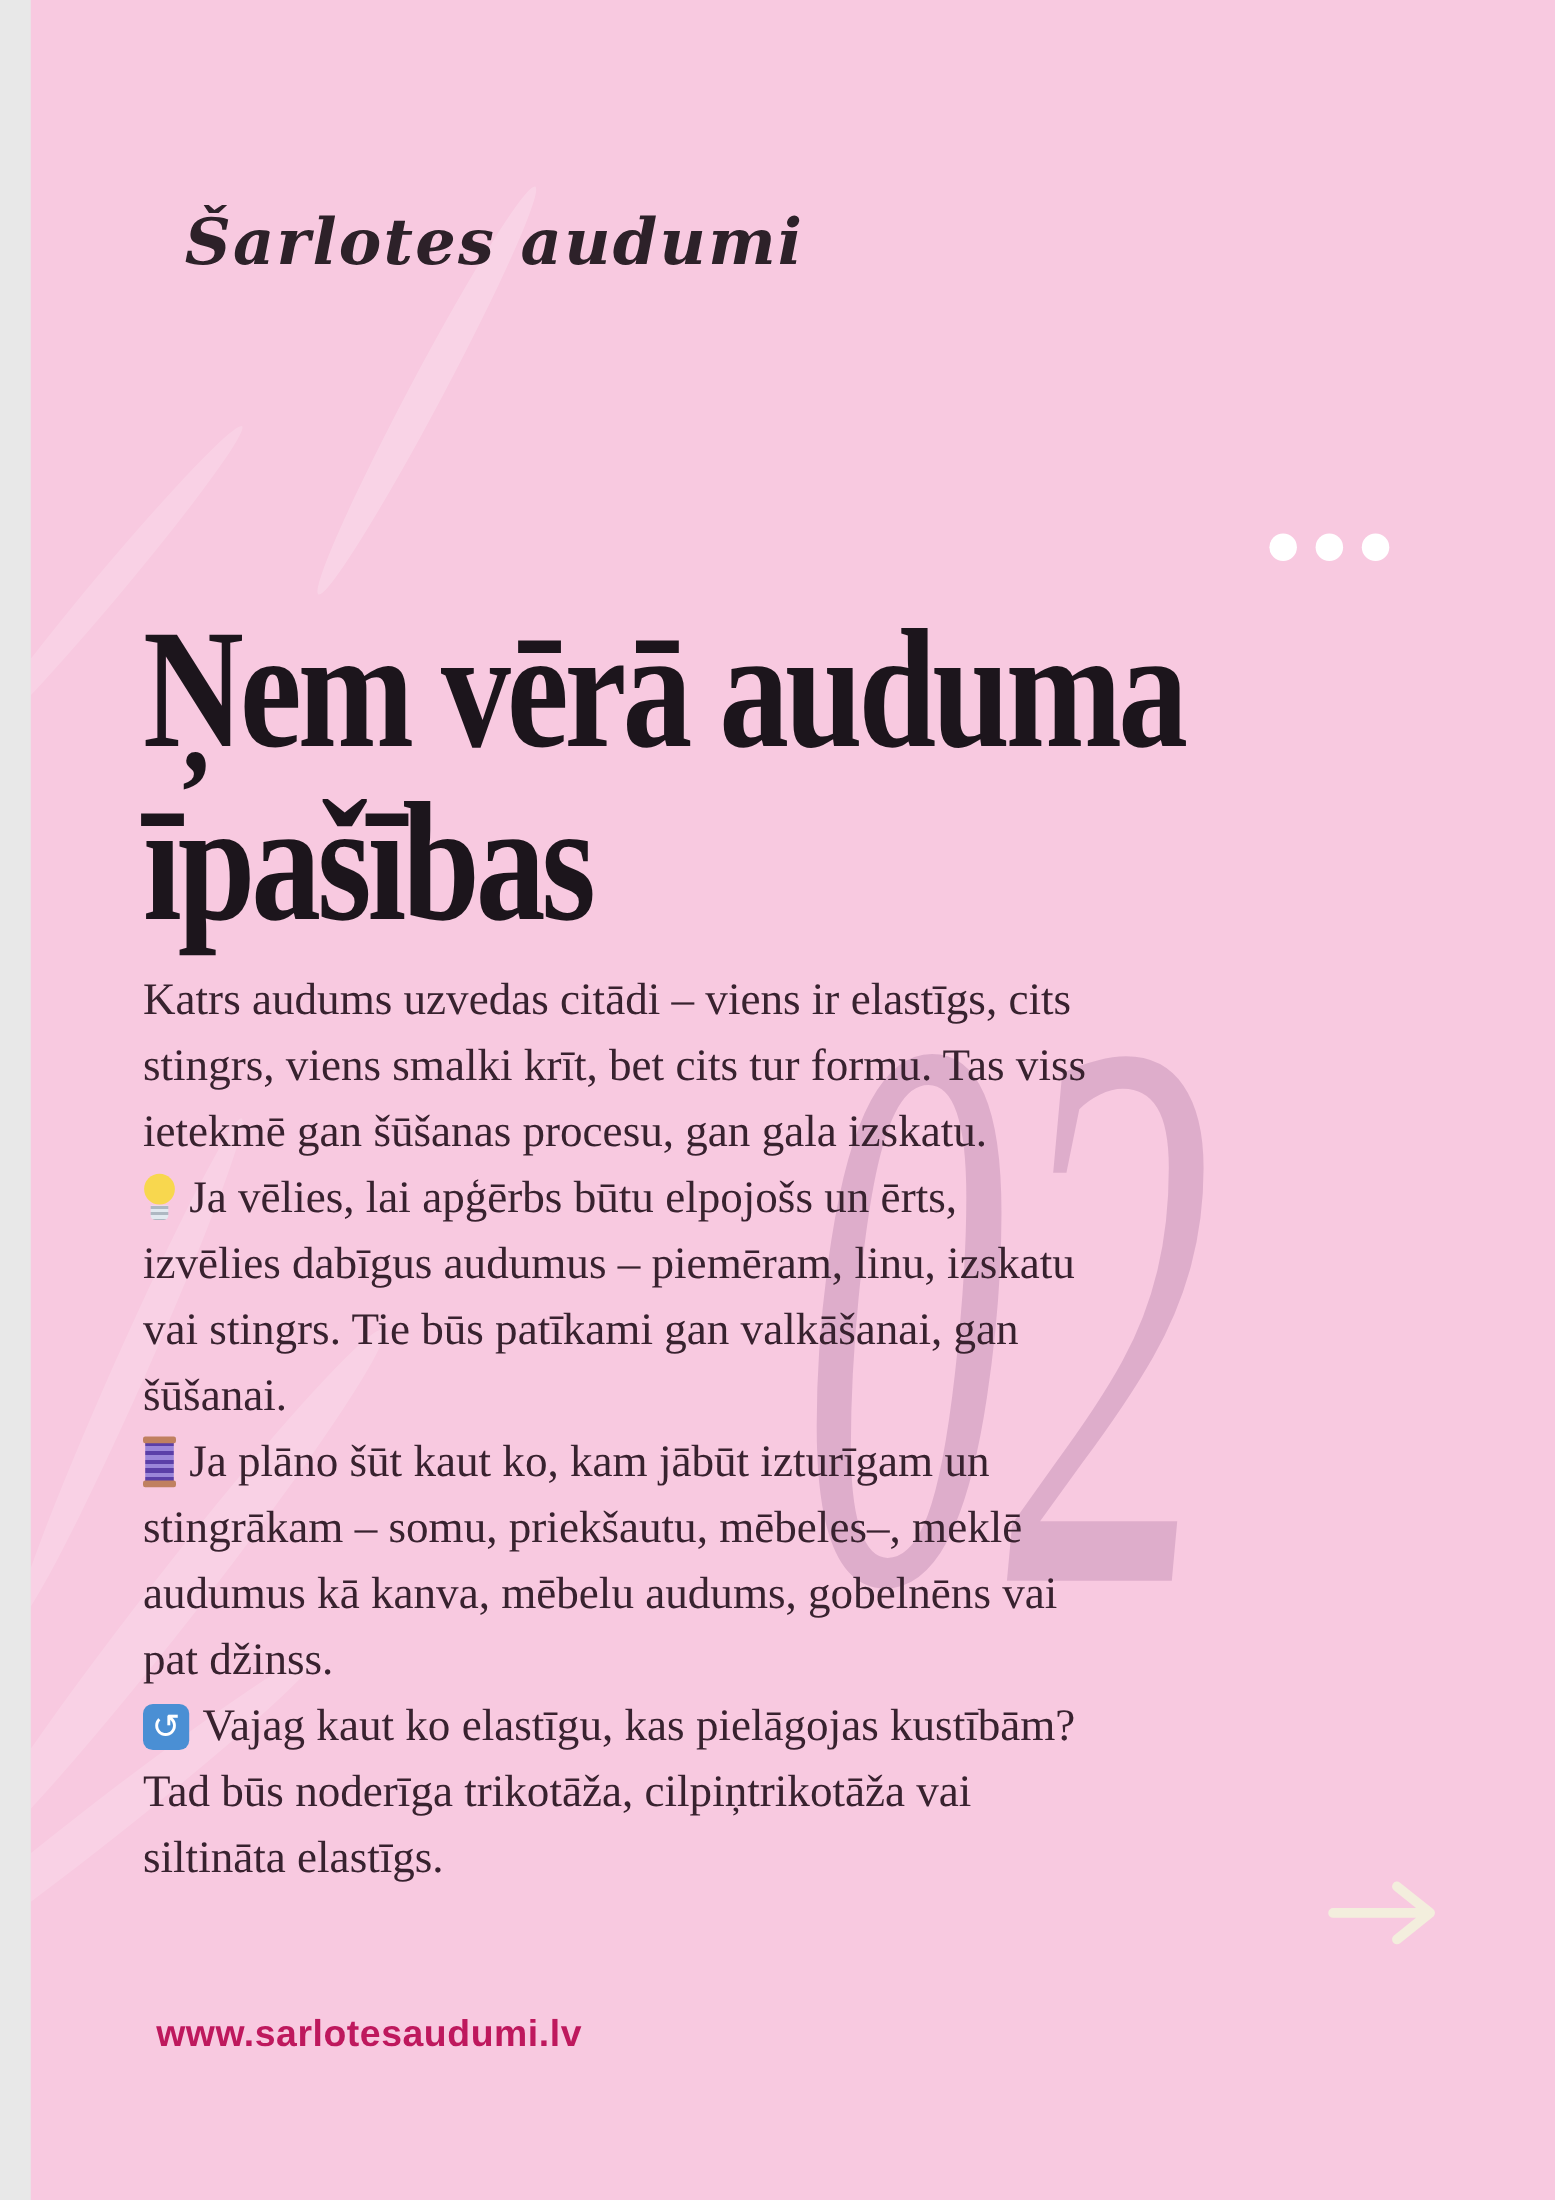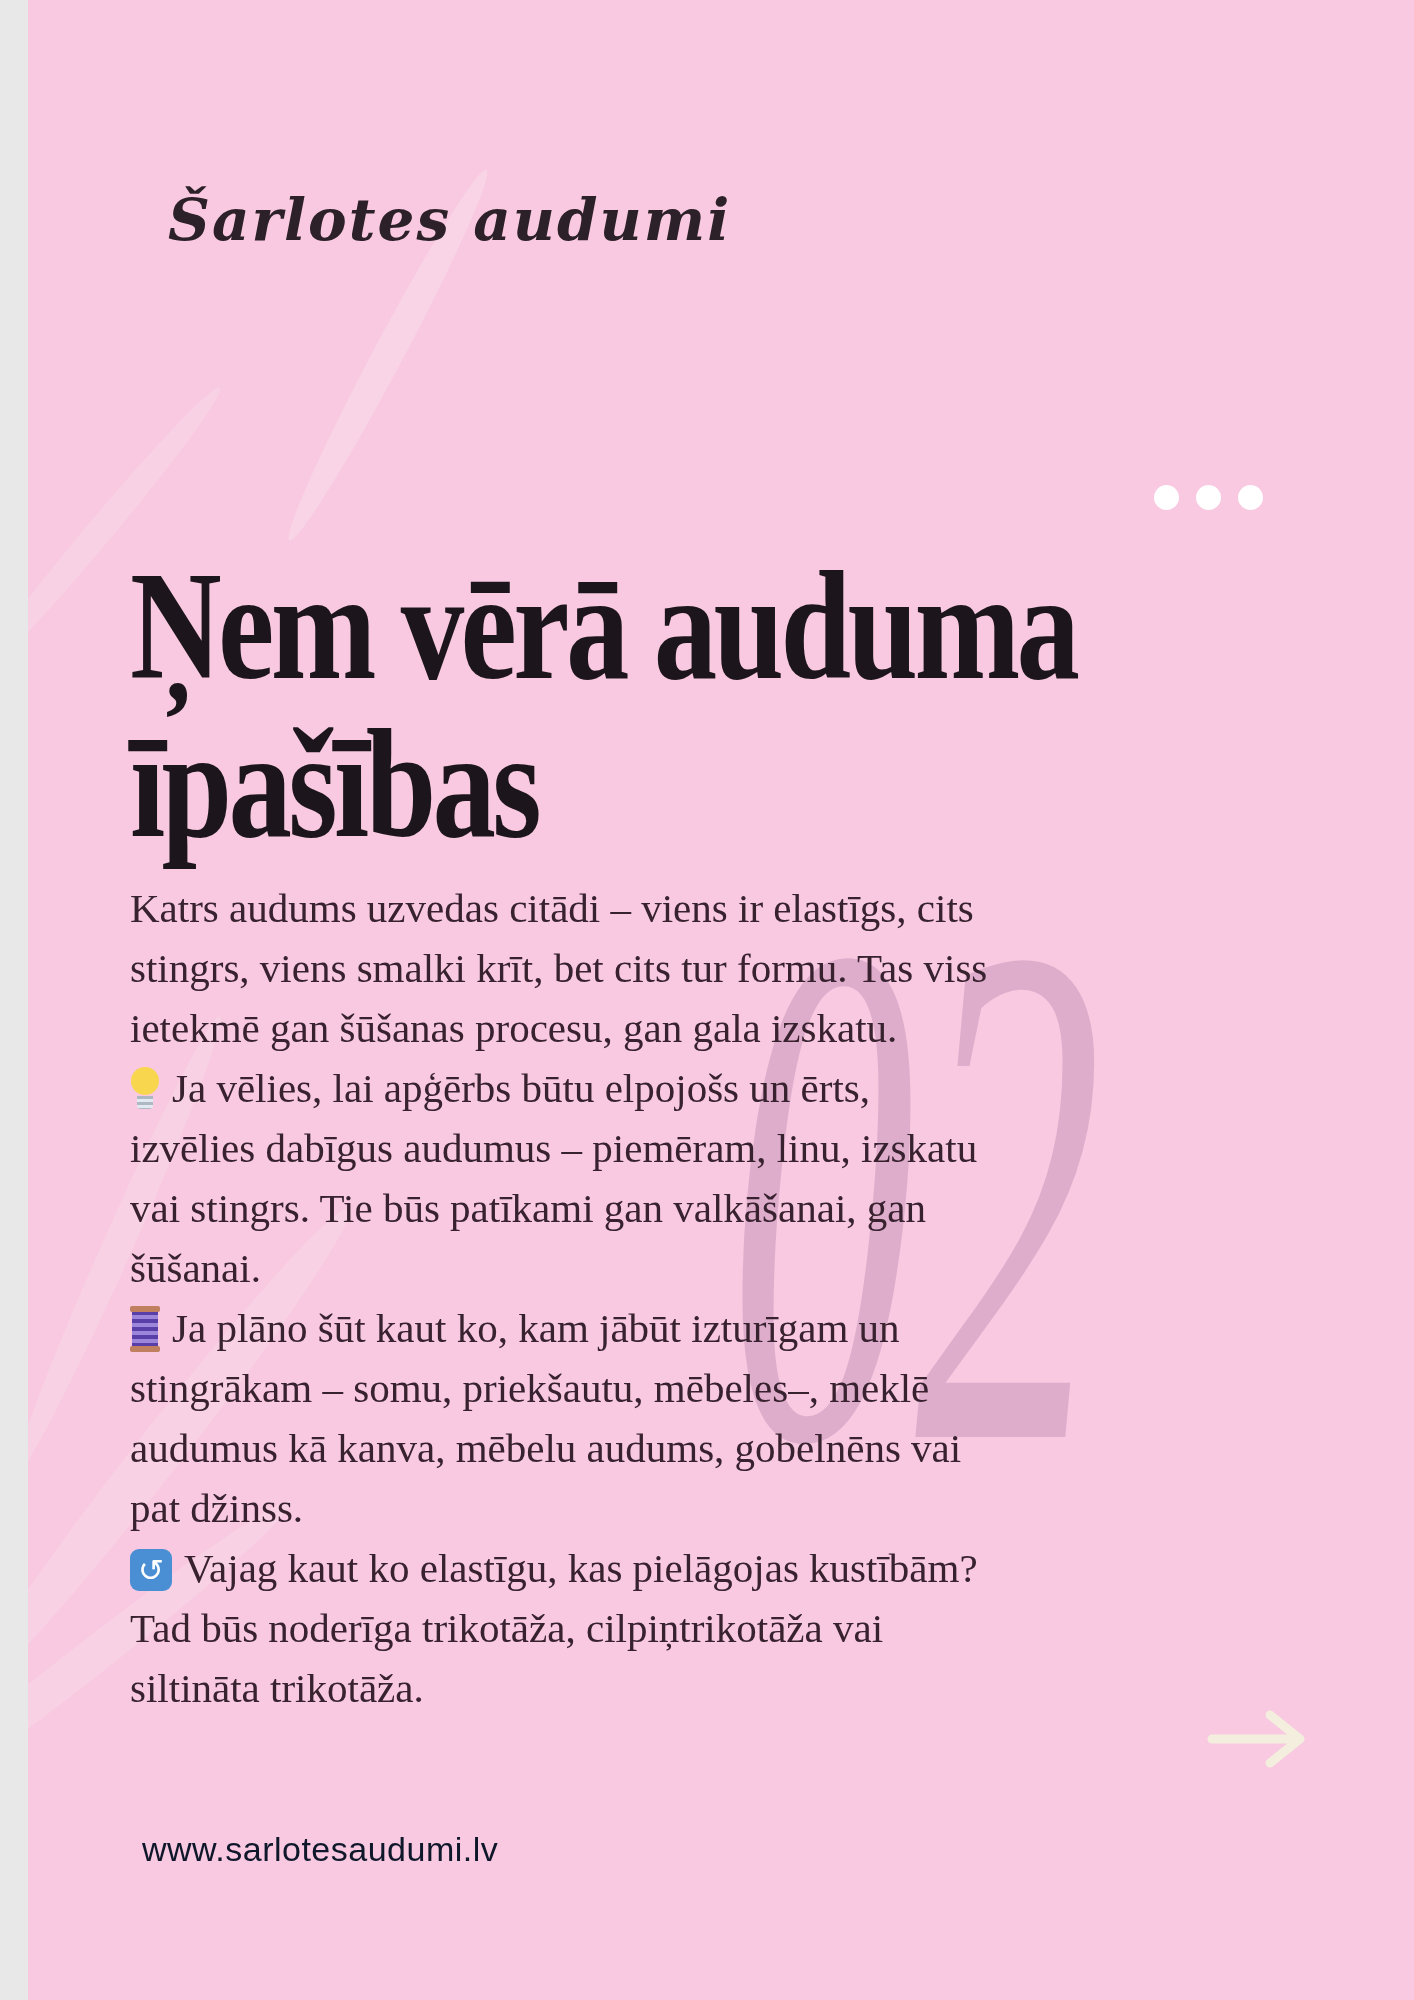--- a/index.html
+++ b/index.html
@@ -147,22 +147,22 @@
       <div class="body-line"><span class="emoji bulb-icon"></span>Ja vēlies, lai apģērbs būtu elpojošs un ērts,</div>
       <div class="body-line">izvēlies dabīgus audumus – piemēram, linu, izskatu</div>
       <div class="body-line">vai stingrs. Tie būs patīkami gan valkāšanai, gan</div>
       <div class="body-line">šūšanai.</div>
       <div class="body-line"><span class="emoji thread-spool-icon"></span>Ja plāno šūt kaut ko, kam jābūt izturīgam un</div>
       <div class="body-line">stingrākam – somu, priekšautu, mēbeles–, meklē</div>
       <div class="body-line">audumus kā kanva, mēbelu audums, gobelnēns vai</div>
       <div class="body-line">pat džinss.</div>
       <div class="body-line"><span class="emoji repeat-icon"></span>Vajag kaut ko elastīgu, kas pielāgojas kustībām?</div>
       <div class="body-line">Tad būs noderīga trikotāža, cilpiņtrikotāža vai</div>
-      <div class="body-line">siltināta trikotāža.</div>
+      <div class="body-line">siltināta elastīgs.</div>
     </div>
 
   <svg class="next-arrow" viewBox="0 0 104 62">
     <path d="M6 31 H92 M64 7 L94 31 L64 55" fill="none" stroke-width="9" stroke-linecap="round" stroke-linejoin="round" style="stroke: rgb(243, 238, 221);"></path>
   </svg>
 
-  <div class="site" style="color: #0f172a;">www.sarlotesaudumi.lv</div>
+  <div class="site" style="color: #be185d; font-weight: bold;">www.sarlotesaudumi.lv</div>
 
 </div>
 
 </body></html>

